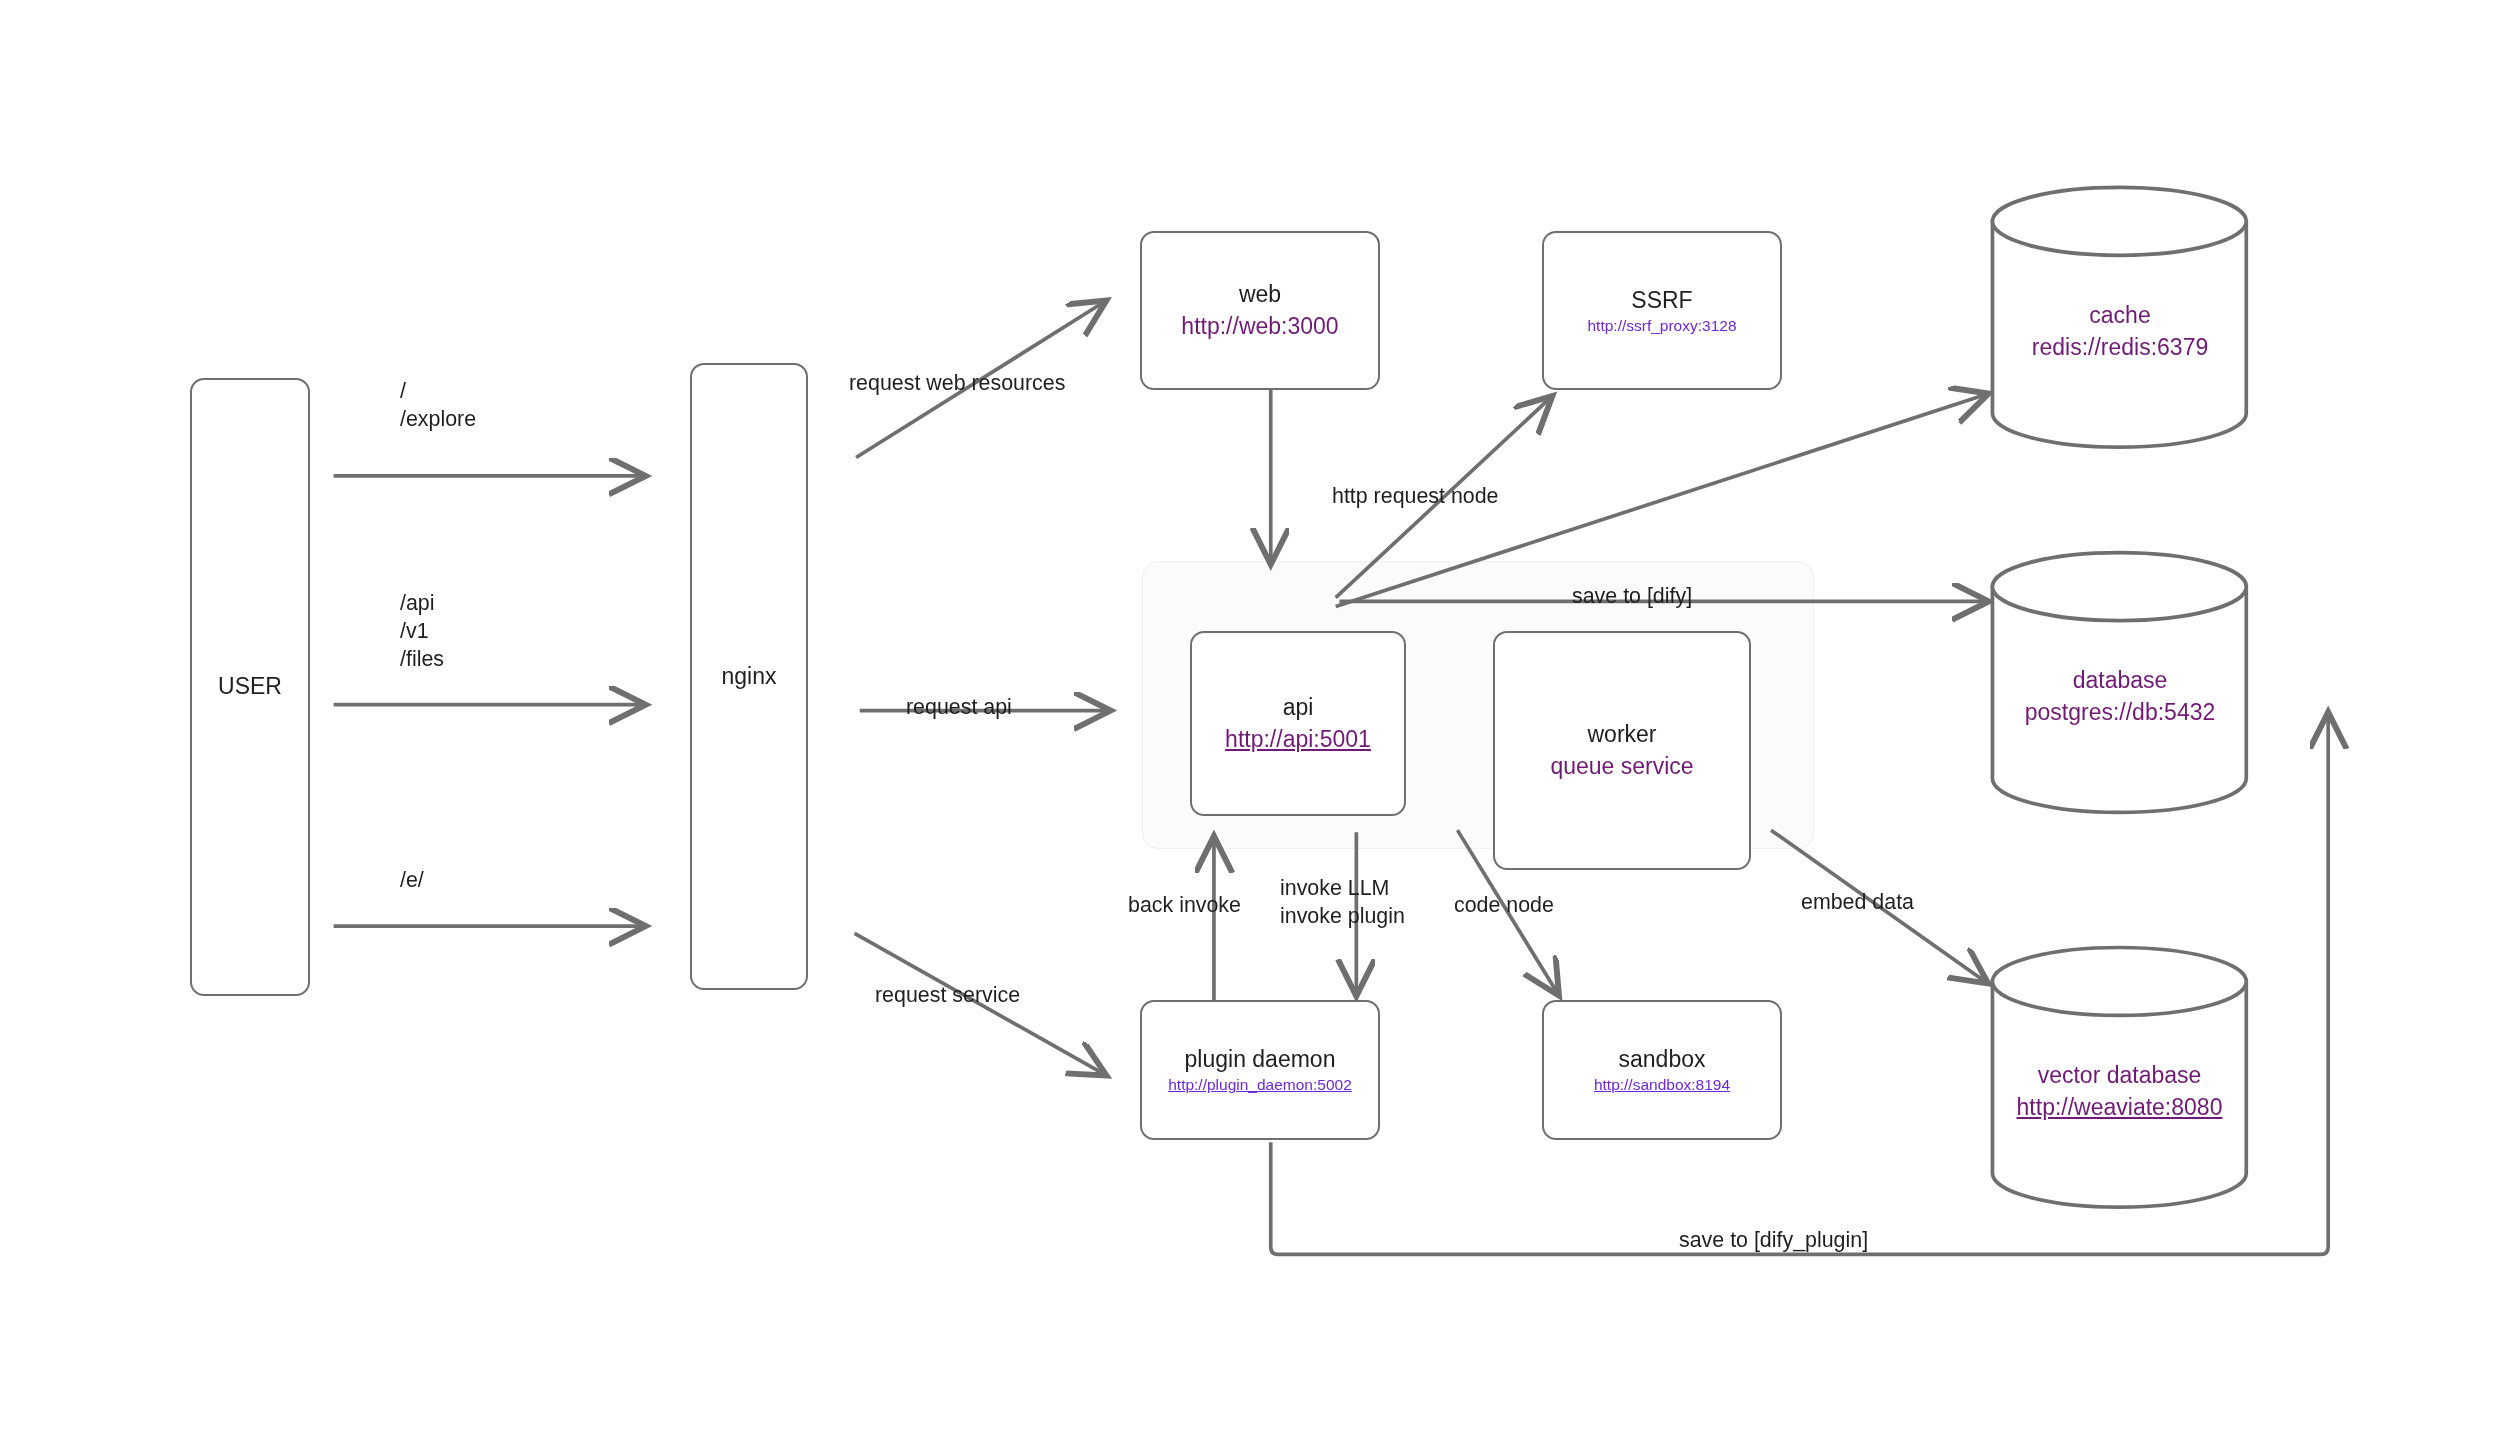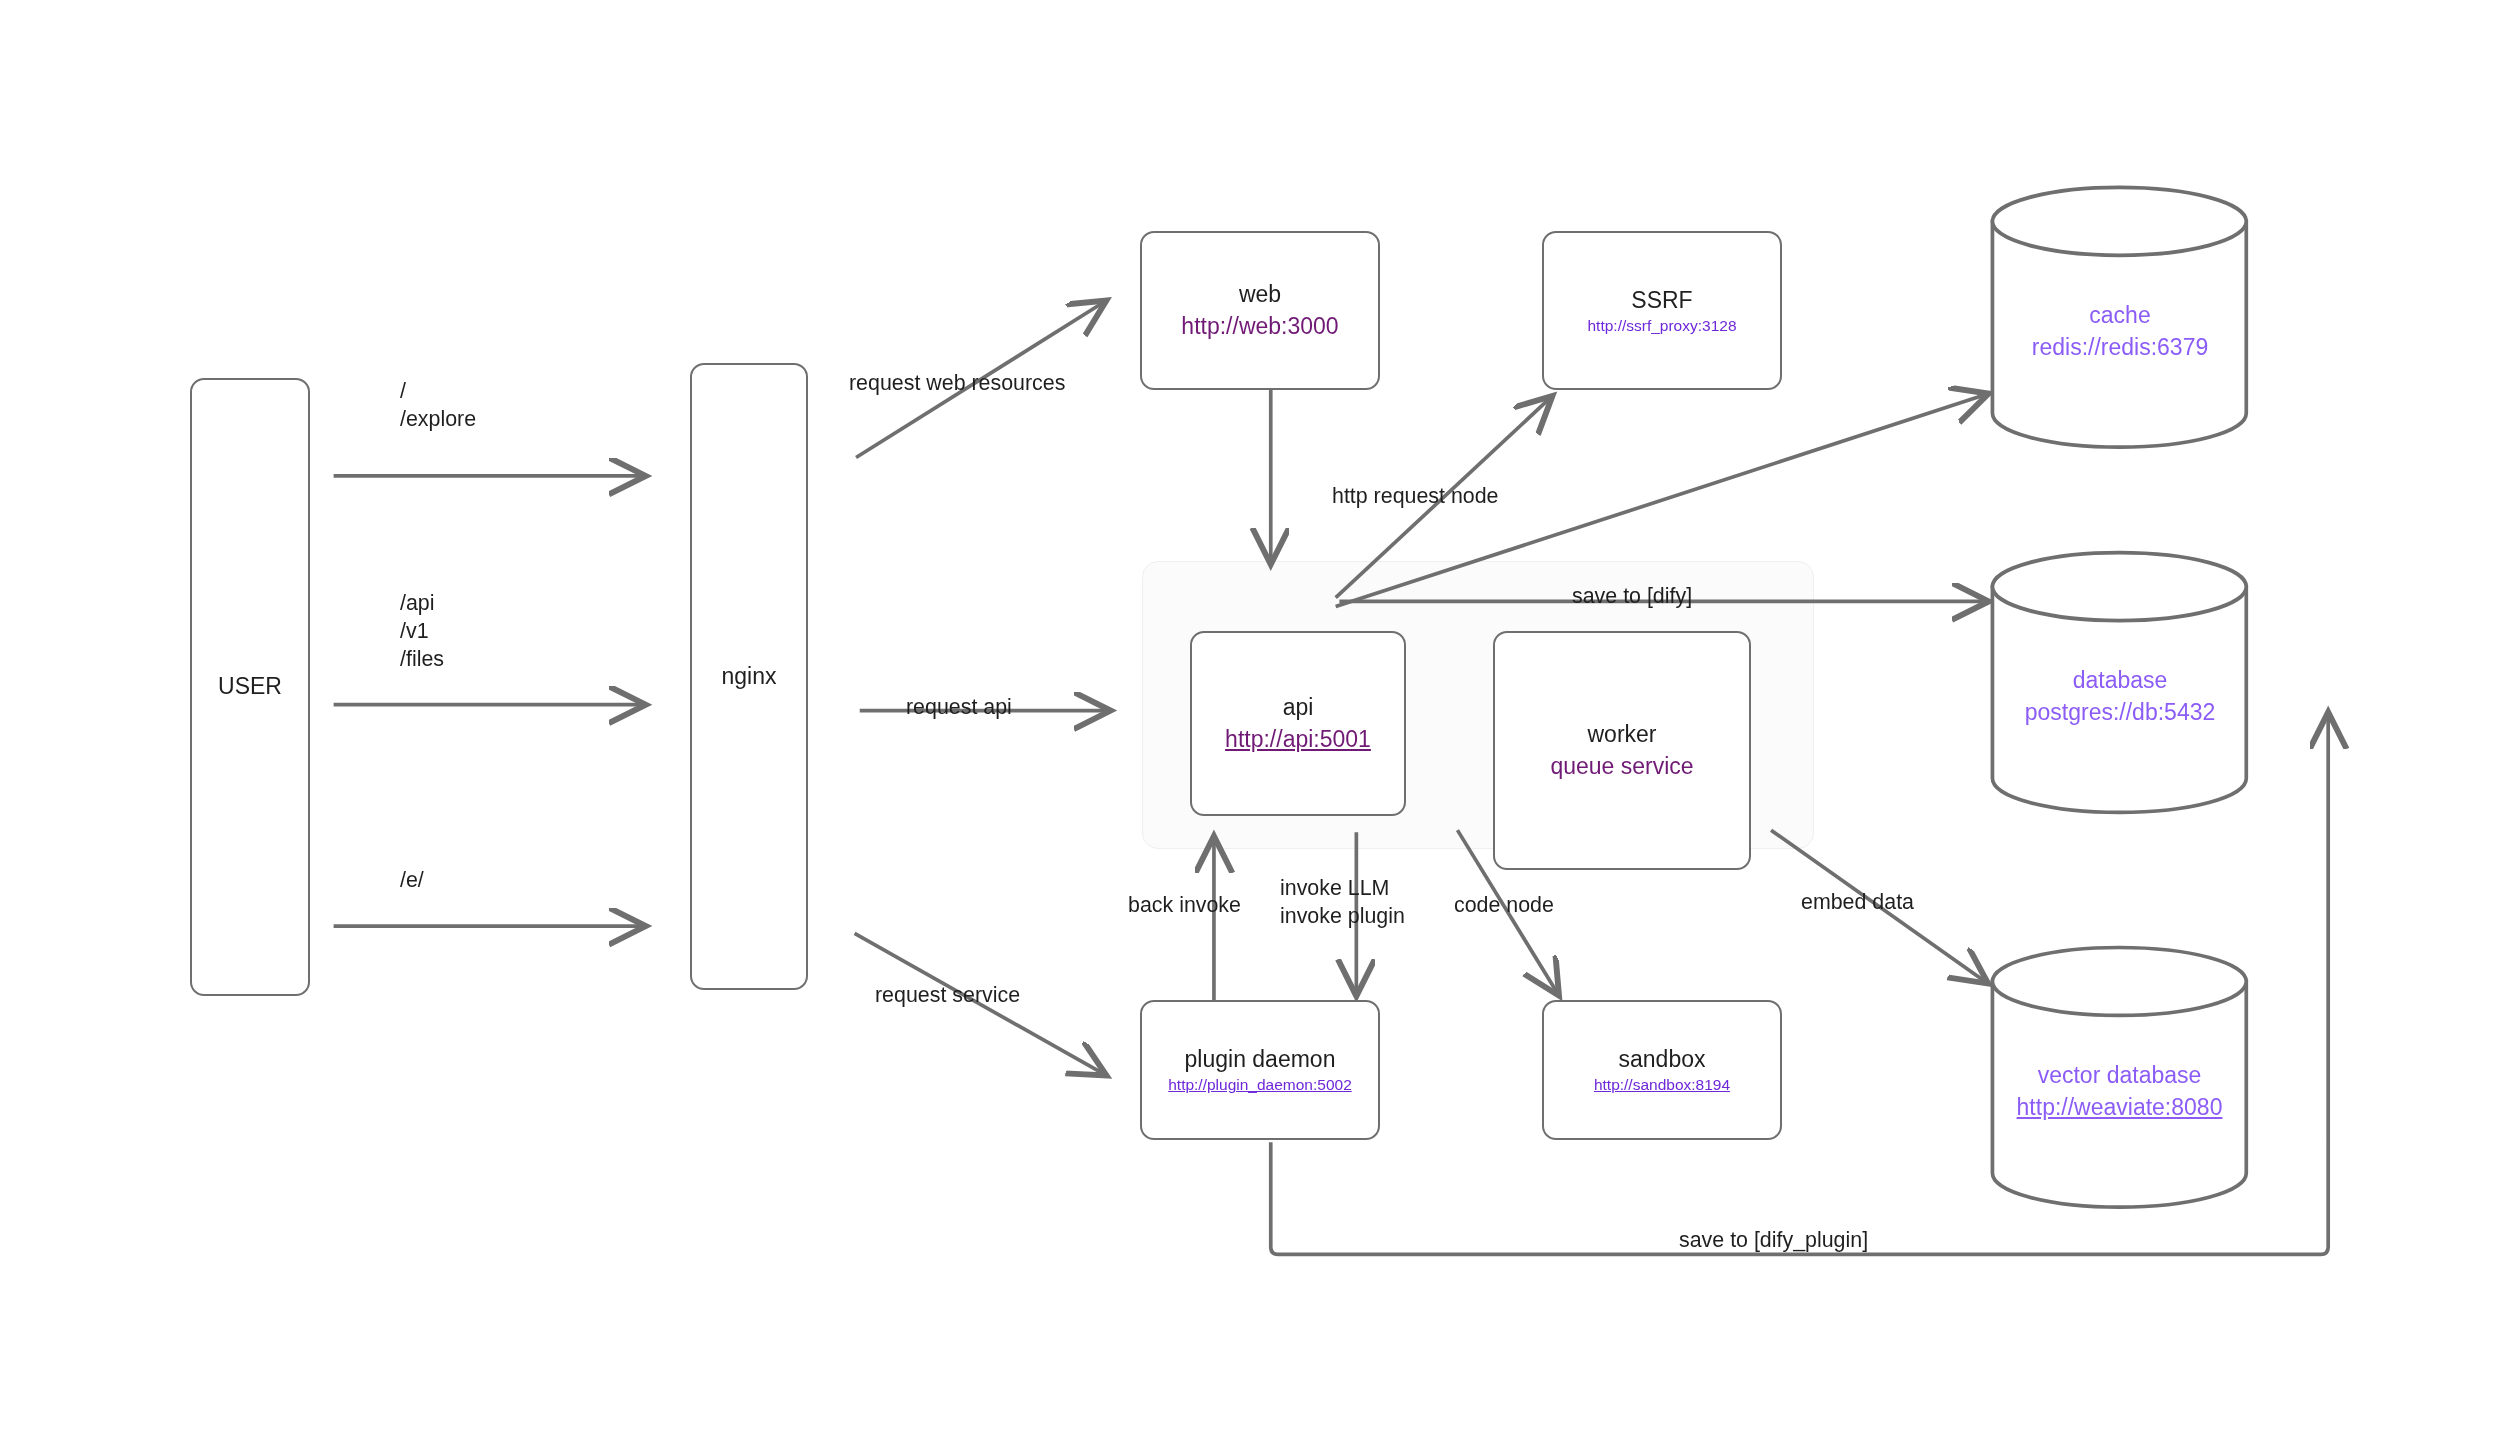--- a/index.html
+++ b/index.html
@@ -66,21 +66,21 @@
     position: absolute;
     box-sizing: border-box;
     border: 1.5px solid #efefef;
     border-radius: 16px;
     background: #fbfbfb;
   }
   .cyl-label {
     position: absolute;
     text-align: center;
     font-size: 23px;
-    color: #8b5cf6;
+    color: #701a75;
     line-height: 1.4;
     white-space: nowrap;
   }
   .tall-node .title {
     font-size: 23px;
   }
 </style>
 </head>
 <body>
 

